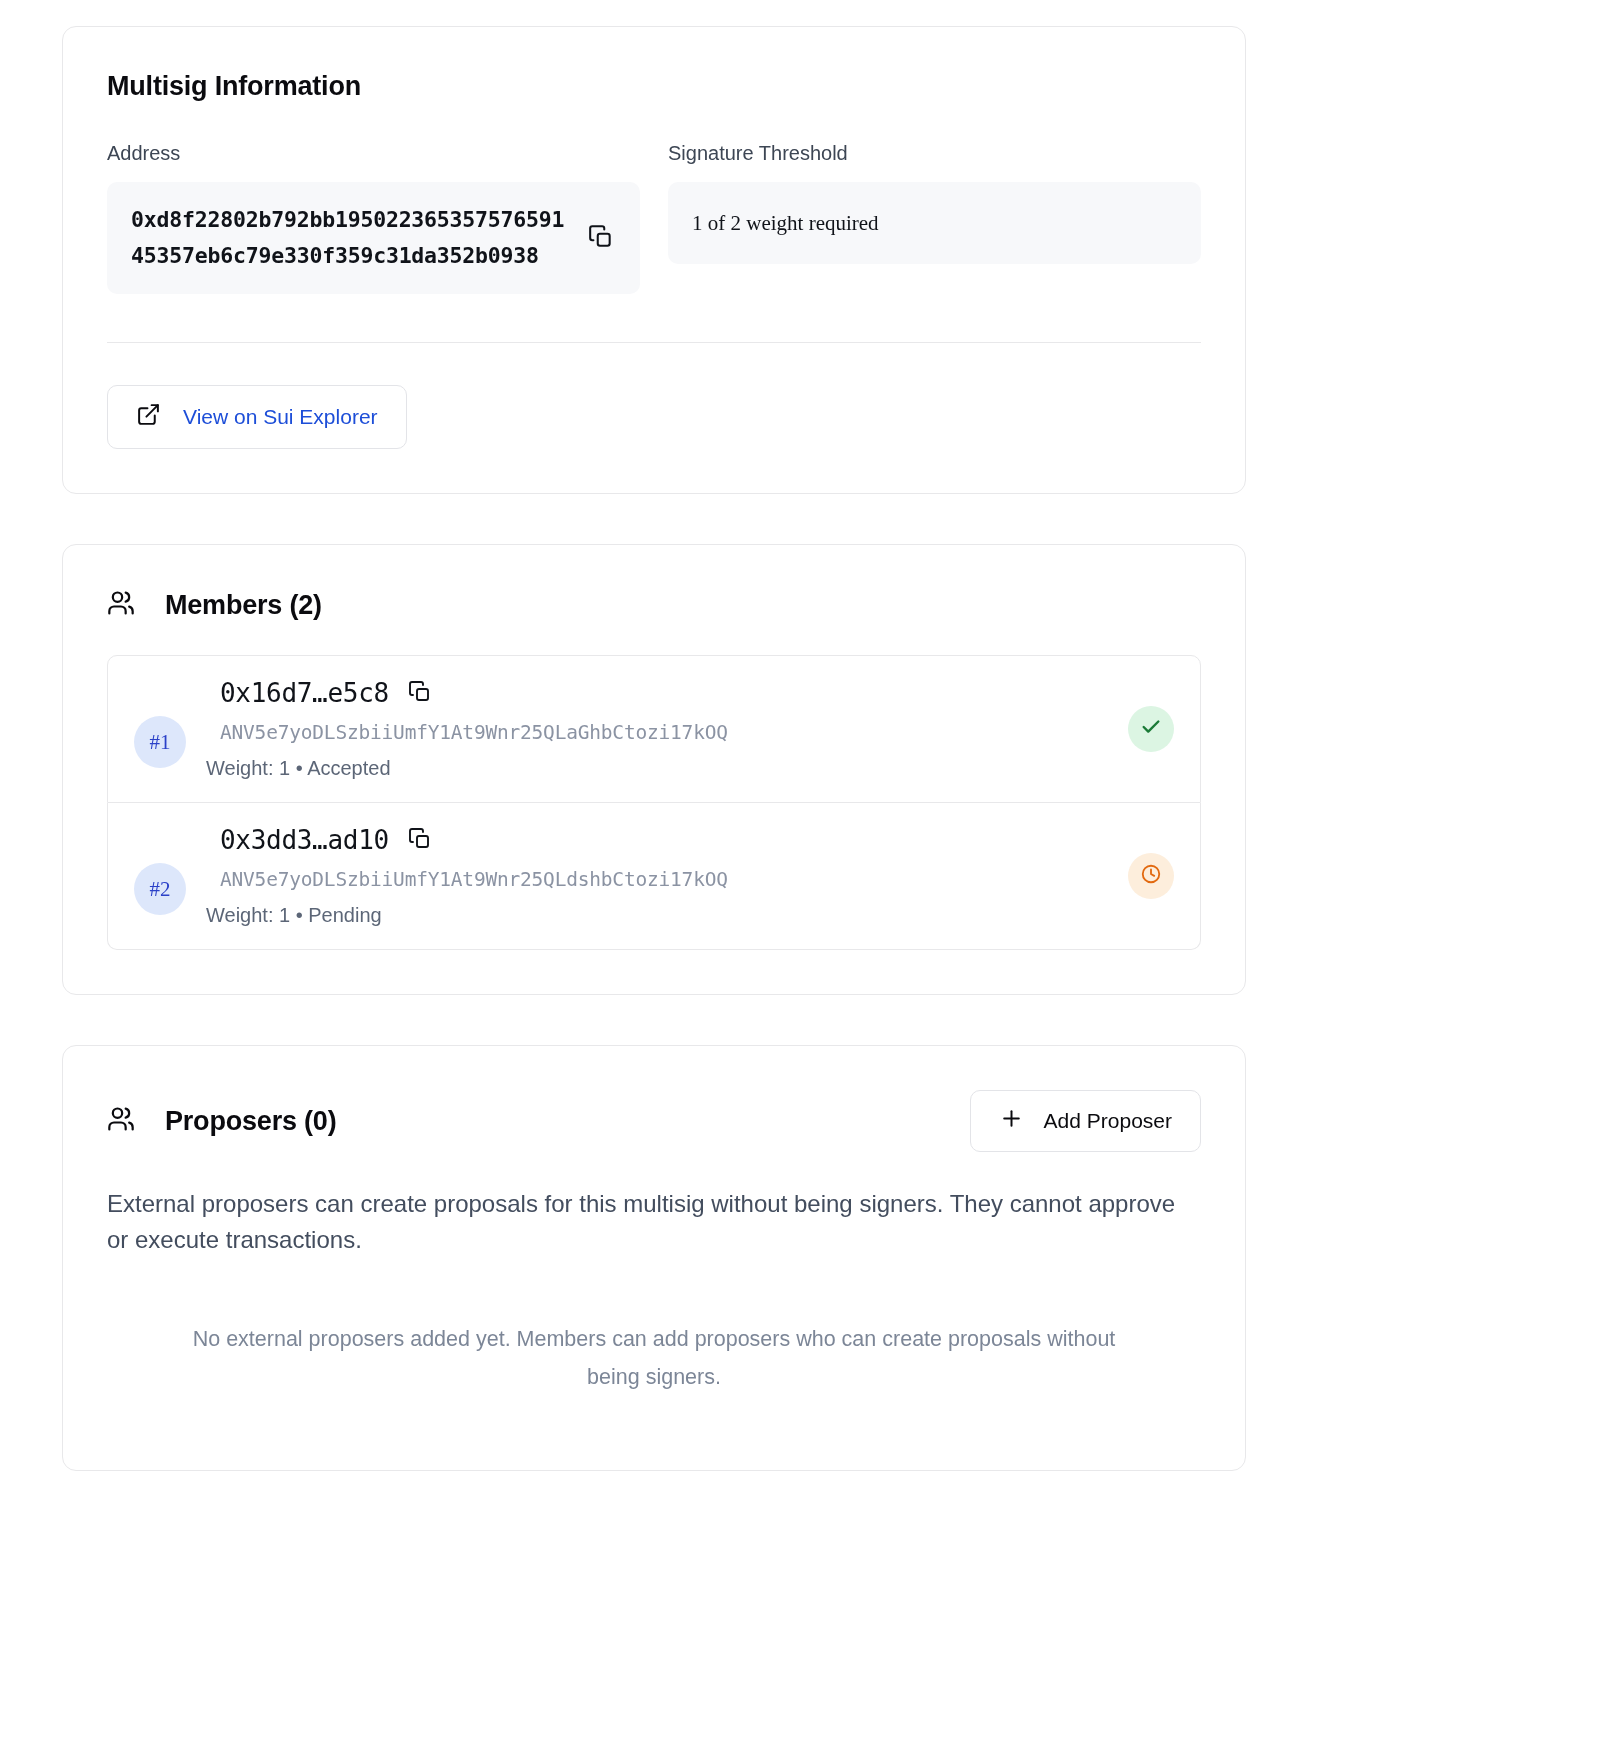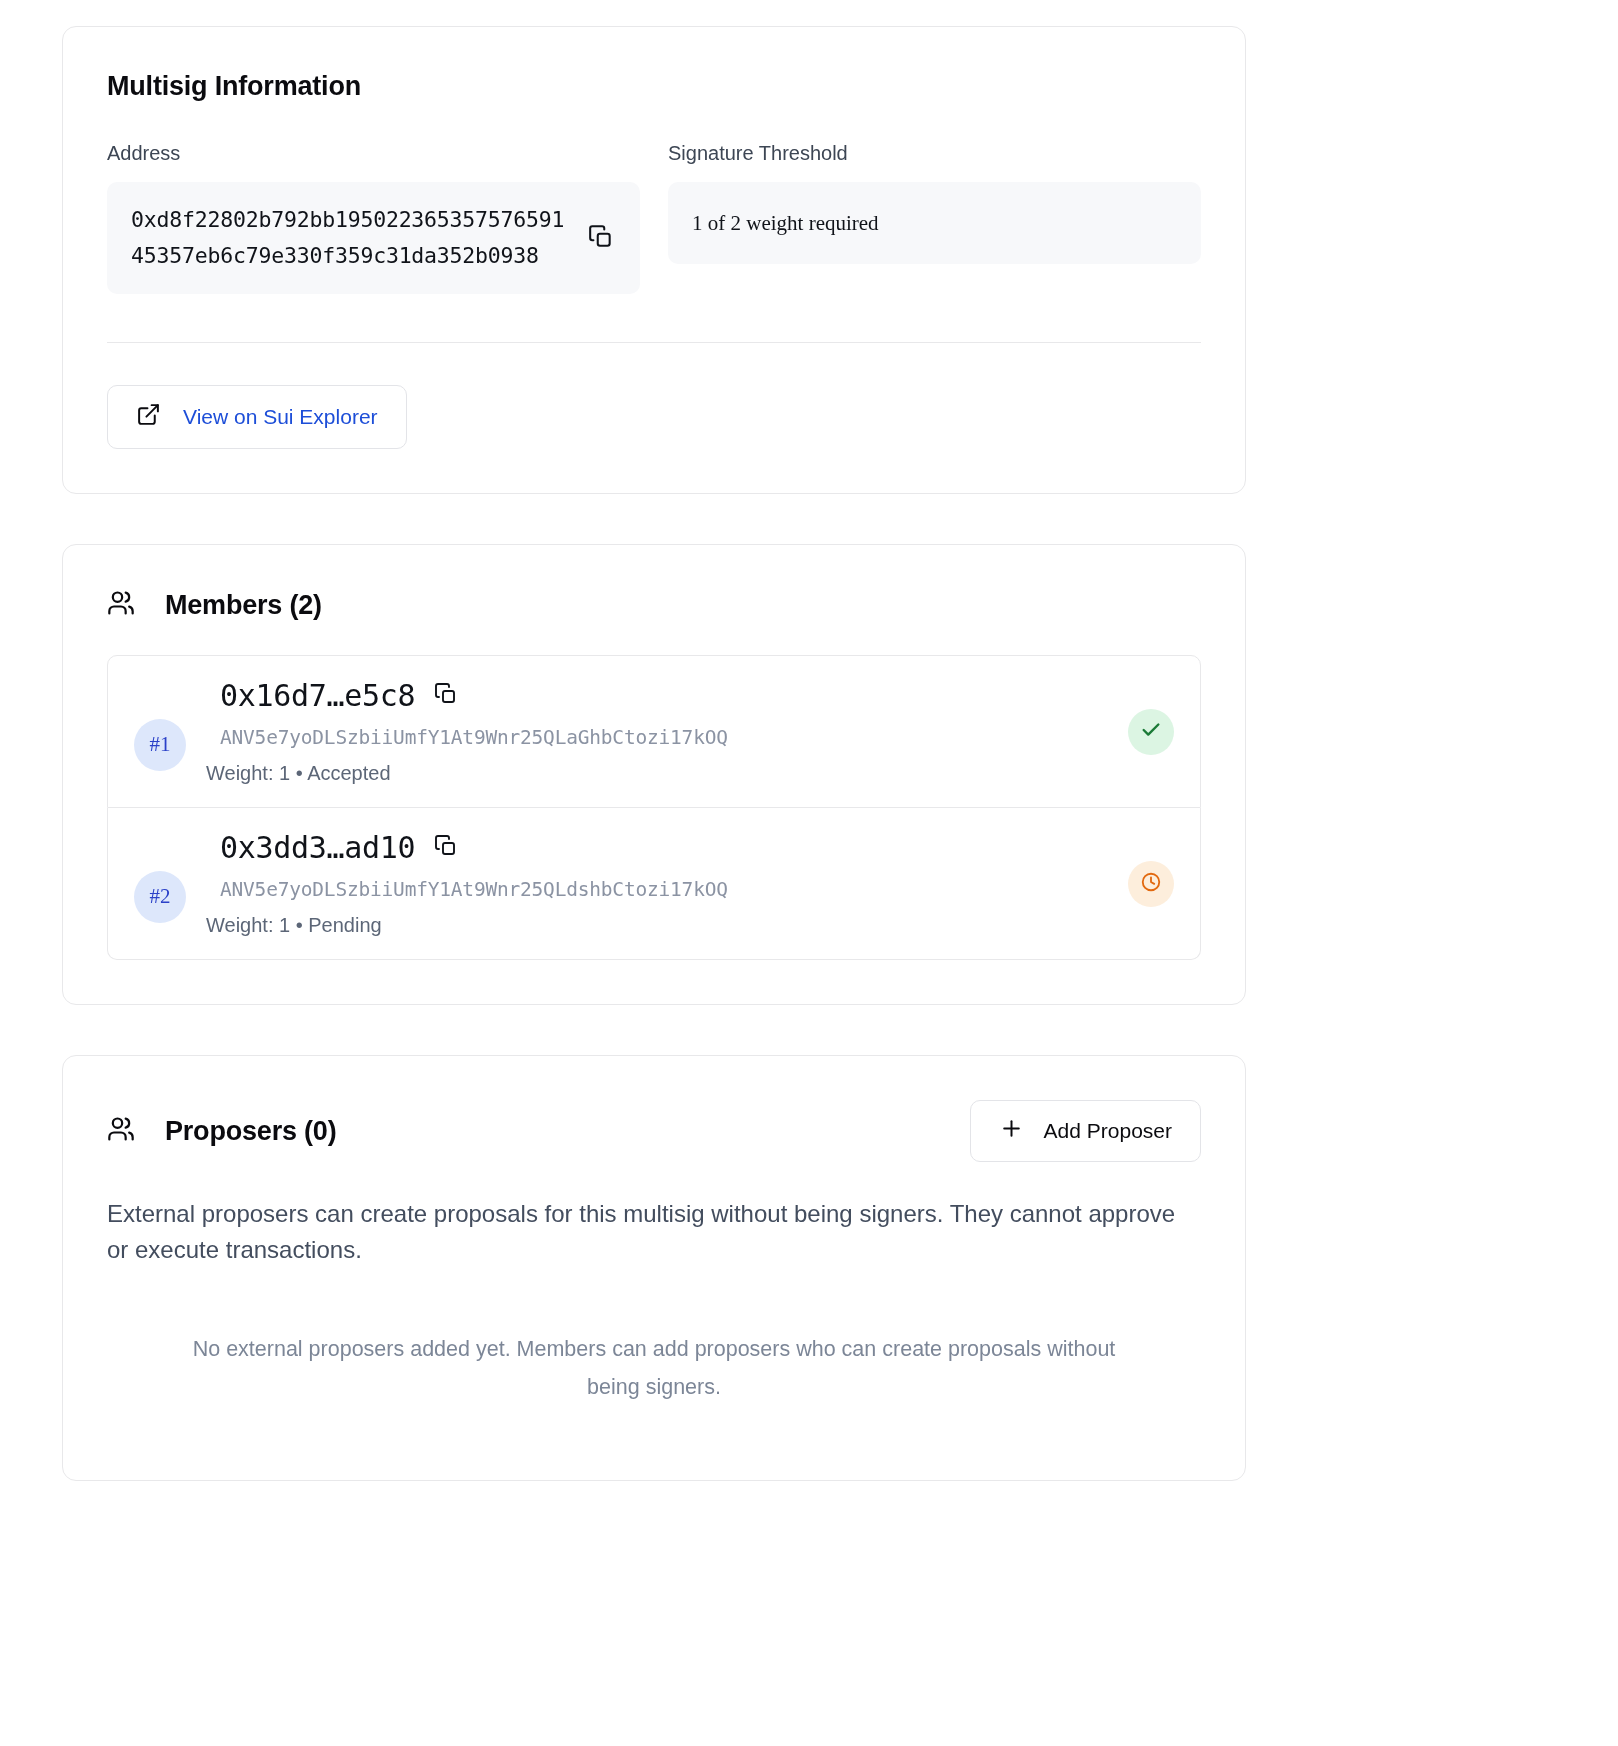--- a/index.html
+++ b/index.html
@@ -63,20 +63,21 @@
   .addr-box { align-items: center; }
 
   .mono-addr {
     font-family: "DejaVu Sans Mono", monospace;
     font-size: 21.5px;
     line-height: 36px;
     color: #101319;
     word-break: break-all;
     max-width: 470px;
     letter-spacing: -0.2px;
+    font-weight: bold;
   }
 
   .threshold-box {
     padding: 24px 24px;
     min-height: 82px;
     display: flex;
     align-items: center;
     font-family: Liberation Serif, serif;
   }
   .threshold-text {
@@ -186,21 +187,21 @@
   .member-main { flex: 1 1 auto; min-width: 0; }
 
   .member-top {
     display: flex;
     align-items: center;
     gap: 16px;
     padding-left: 14px;
   }
   .member-addr {
     font-family: "DejaVu Sans Mono", monospace;
-    font-size: 30px;
+    font-size: 26px;
     color: #101319;
     letter-spacing: -0.3px;
   }
   .member-pubkey {
     font-family: "DejaVu Sans Mono", monospace;
     font-size: 19.5px;
     color: #8b93a3;
     letter-spacing: -0.2px;
     padding-left: 14px;
     margin-top: 13px;

